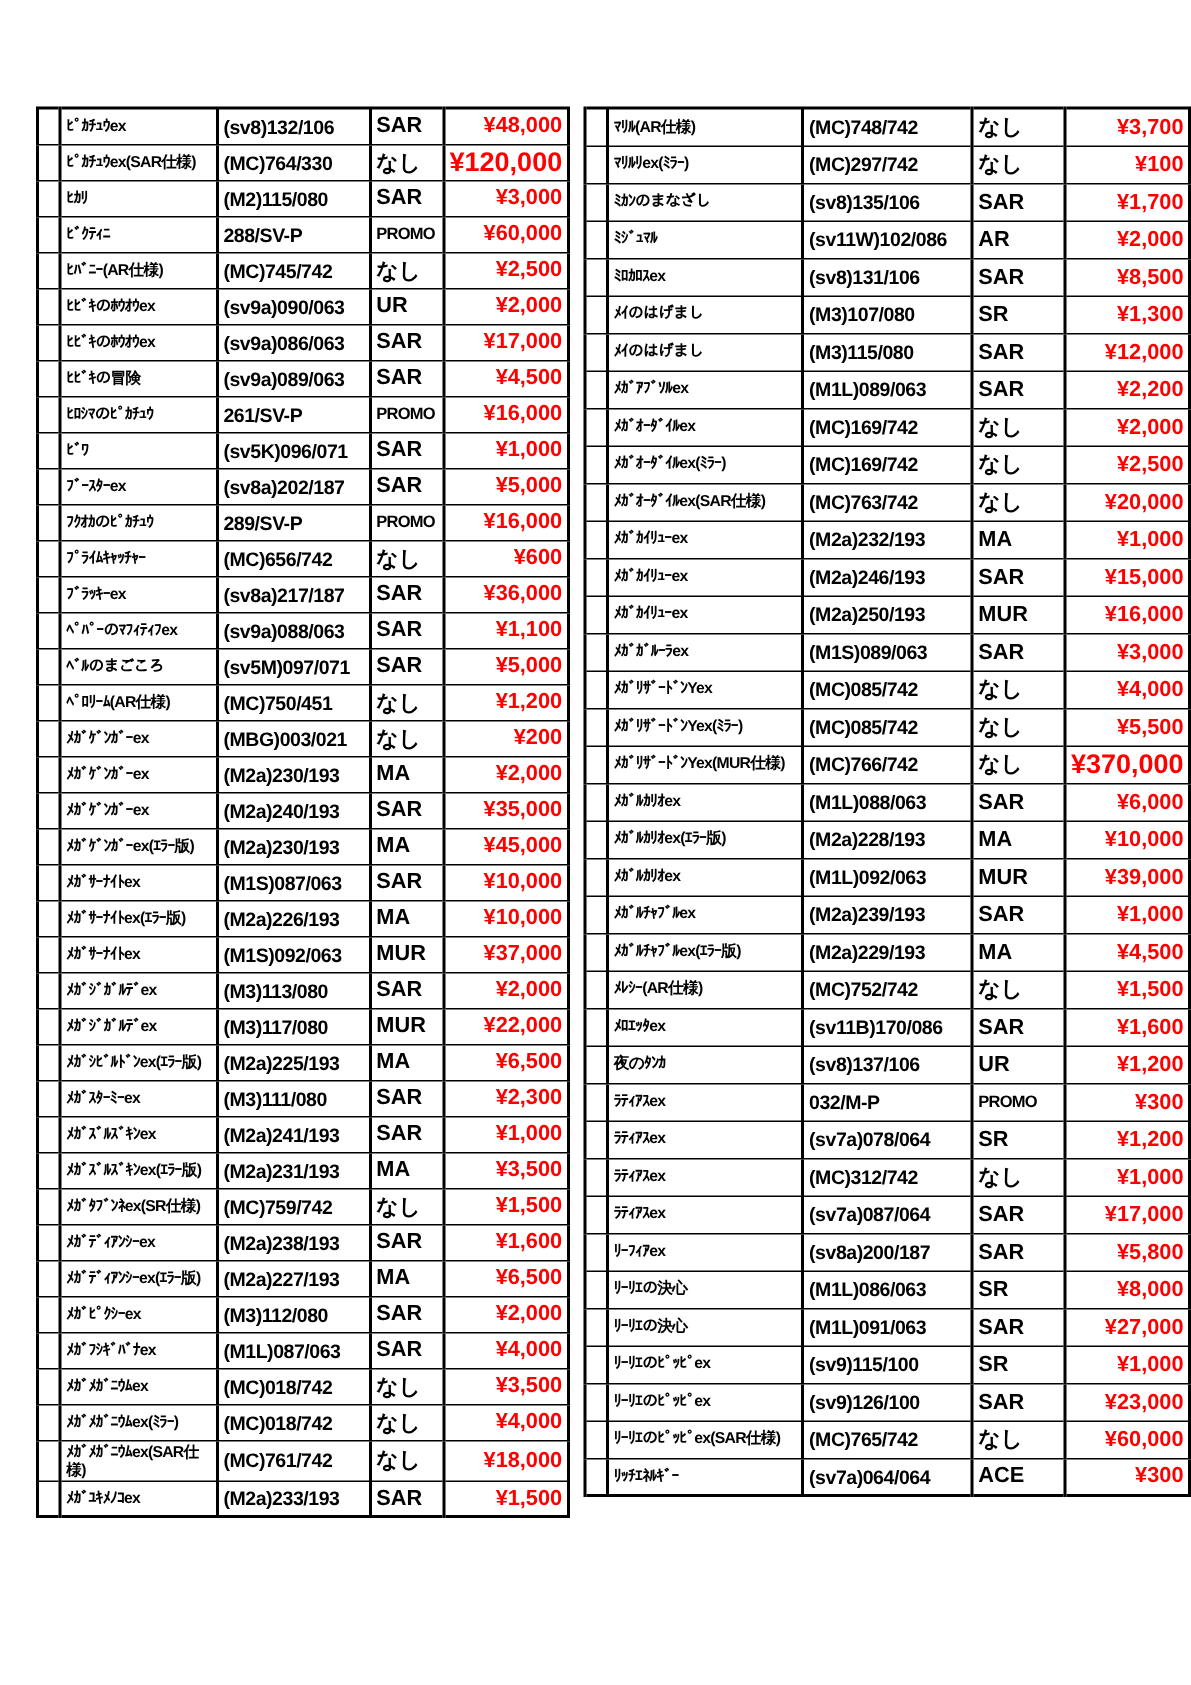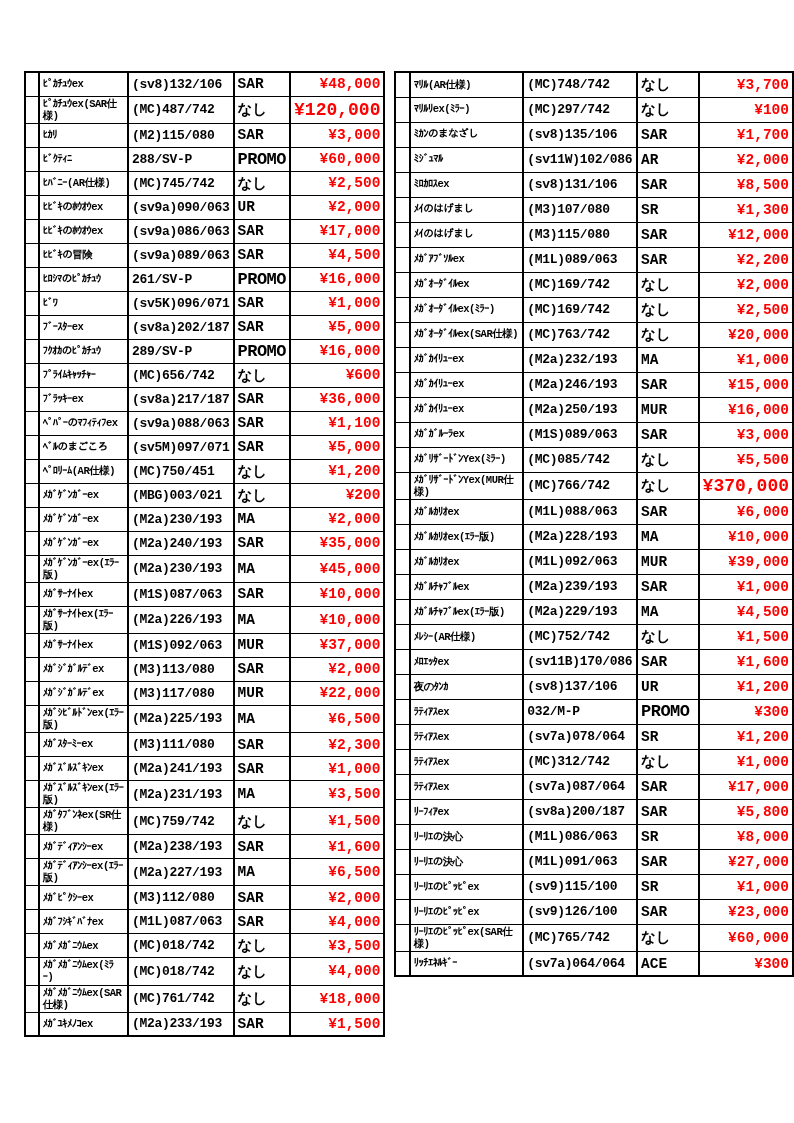--- a/index.html
+++ b/index.html
@@ -19,21 +19,20 @@
     left: 24px;
     top: 71px;
     display: flex;
     align-items: flex-start;
     gap: 9px;
   }
   table.pricelist {
     border-collapse: collapse;
     table-layout: fixed;
     border: 2px solid #000;
-    font-family: Liberation Mono, monospace;
   }
   table.pricelist td {
     border-top: 1px solid #000;
     border-bottom: 1px solid #000;
     border-left: 2px solid #000;
     border-right: 2px solid #000;
     box-sizing: border-box;
     height: 24px;
     padding: 1px 3px;
     overflow: hidden;
@@ -52,21 +51,21 @@
   td.number {
     font-size: 13px;
     letter-spacing: -0.3px;
     white-space: nowrap;
   }
   td.rarity {
     font-size: 14.5px;
     white-space: nowrap;
   }
   td.rarity.shrink {
-    font-size: 17px;
+    font-size: 11px;
     letter-spacing: -0.5px;
   }
   td.price {
     font-size: 14.5px;
     color: #ff0000;
     text-align: right;
     white-space: nowrap;
   }
   td.price.shrink {
     font-size: 18px;
@@ -101,21 +100,21 @@
         <tr>
           <td class="spacer"></td>
           <td class="name">ﾋﾟｶﾁｭｳex</td>
           <td class="number">(sv8)132/106</td>
           <td class="rarity">SAR</td>
           <td class="price">¥48,000</td>
         </tr>
         <tr>
           <td class="spacer"></td>
           <td class="name">ﾋﾟｶﾁｭｳex(SAR仕様)</td>
-          <td class="number">(MC)487/742</td>
+          <td class="number">(MC)764/330</td>
           <td class="rarity">なし</td>
           <td class="price shrink">¥120,000</td>
         </tr>
         <tr>
           <td class="spacer"></td>
           <td class="name">ﾋｶﾘ</td>
           <td class="number">(M2)115/080</td>
           <td class="rarity">SAR</td>
           <td class="price">¥3,000</td>
         </tr>
@@ -483,20 +482,27 @@
         </tr>
         <tr>
           <td class="spacer"></td>
           <td class="name">ﾒｶﾞｶﾞﾙｰﾗex</td>
           <td class="number">(M1S)089/063</td>
           <td class="rarity">SAR</td>
           <td class="price">¥3,000</td>
         </tr>
         <tr>
           <td class="spacer"></td>
+          <td class="name">ﾒｶﾞﾘｻﾞｰﾄﾞﾝYex</td>
+          <td class="number">(MC)085/742</td>
+          <td class="rarity">なし</td>
+          <td class="price">¥4,000</td>
+        </tr>
+        <tr>
+          <td class="spacer"></td>
           <td class="name">ﾒｶﾞﾘｻﾞｰﾄﾞﾝYex(ﾐﾗｰ)</td>
           <td class="number">(MC)085/742</td>
           <td class="rarity">なし</td>
           <td class="price">¥5,500</td>
         </tr>
         <tr>
           <td class="spacer"></td>
           <td class="name">ﾒｶﾞﾘｻﾞｰﾄﾞﾝYex(MUR仕様)</td>
           <td class="number">(MC)766/742</td>
           <td class="rarity">なし</td>

